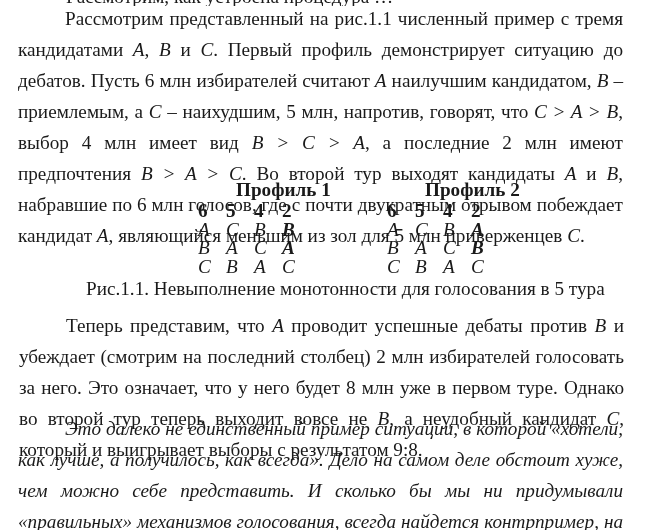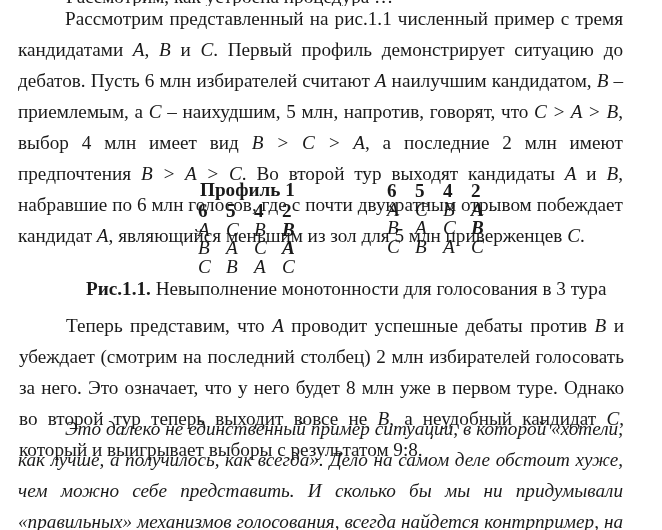--- a/index.html
+++ b/index.html
@@ -59,20 +59,21 @@
     font-size: 19.2px;
   }
   .profile.one { left: 178px; }
   .profile.two { left: 367px; }
   .profile-title {
     font-weight: bold;
     line-height: 20px;
     height: 20px;
     white-space: nowrap;
     padding-left: 4px;
+    margin-left: 36px;
   }
   .profile-grid {
     display: grid;
     grid-template-columns: 28px 28px 28px 28px;
     grid-auto-rows: 18.5px;
     line-height: 18.5px;
     margin-top: 2px;
   }
   .profile-grid .cell {
     text-align: left;
@@ -83,21 +84,21 @@
   .cell.cand.emph { font-weight: bold; }
 
   .caption {
     position: absolute;
     top: 278px;
     left: 68px;
     font-size: 19.2px;
     line-height: 22px;
     white-space: nowrap;
   }
-  .caption .lead { font-weight: bold; }
+  .caption .lead { font-weight: normal; }
 </style>
 </head>
 <body>
 
 <div class="clip-line">Рассмотрим, как устроена процедура …</div>
 
 <div class="page">
   <p class="para p1">Рассмотрим представленный на рис.1.1 численный пример с тремя кандидатами <i class="v">A</i>, <i class="v">B</i> и <i class="v">C</i>. Первый профиль демонстрирует ситуацию до деба­тов. Пусть 6 млн избирателей считают <i class="v">A</i> наилучшим кандидатом, <i class="v">B</i> – при­емлемым, а <i class="v">C</i> – наихудшим, 5 млн, напротив, говорят, что <i class="v">C &gt; A &gt; B</i>, выбор 4 млн имеет вид <i class="v">B &gt; C &gt; A</i>, а последние 2 млн имеют предпочтения <i class="v">B &gt; A &gt; C</i>. Во второй тур выходят кандидаты <i class="v">A</i> и <i class="v">B</i>, набравшие по 6 млн голосов, где с почти двукратным отрывом побеждает кандидат <i class="v">A</i>, являющийся меньшим из зол для 5 млн приверженцев <i class="v">C</i>.</p>
 
   <div class="figure">
@@ -116,20 +117,21 @@
           <div class="cell cand">A</div>
           <div class="cell cand">C</div>
           <div class="cell cand emph">A</div>
           <div class="cell cand">C</div>
           <div class="cell cand">B</div>
           <div class="cell cand">A</div>
           <div class="cell cand">C</div>
         </div>
     </div>
     <div class="profile two">
+      <div class="profile-title">Профиль 2</div>
       <div class="profile-grid">
           <div class="cell head">6</div>
           <div class="cell head">5</div>
           <div class="cell head">4</div>
           <div class="cell head">2</div>
           <div class="cell cand">A</div>
           <div class="cell cand">C</div>
           <div class="cell cand">B</div>
           <div class="cell cand emph">A</div>
           <div class="cell cand">B</div>
@@ -138,18 +140,18 @@
           <div class="cell cand emph">B</div>
           <div class="cell cand">C</div>
           <div class="cell cand">B</div>
           <div class="cell cand">A</div>
           <div class="cell cand">C</div>
         </div>
     </div>
   </div>
 
   <div class="caption">
-    <span class="lead">Рис.1.1.</span><span> Невыполнение монотонности для голосования в 3 тура</span>
+    <span class="lead">Рис.1.1.</span><span> Невыполнение монотонности для голосования в 5 тура</span>
   </div>
 
   <p class="para p2">Теперь представим, что <i class="v">A</i> проводит успешные дебаты против <i class="v">B</i> и убеждает (смотрим на последний столбец) 2 млн избирателей голосовать за него. Это означает, что у него будет 8 млн уже в первом туре. Однако во второй тур теперь выходит вовсе не <i class="v">B</i>, а неудобный кандидат <i class="v">C</i>, который и выигрывает выборы с результатом 9:8.</p>
   <p class="para p3">Это далеко не единственный пример ситуации, в которой «хотели, как лучше, а получилось, как всегда». Дело на самом деле обстоит хуже, чем можно себе представить. И сколько бы мы ни придумывали «правиль­ных» механизмов голосования, всегда найдется контрпример, на котором он будет давать сбой.</p>
 </div>
 
 </body></html>

